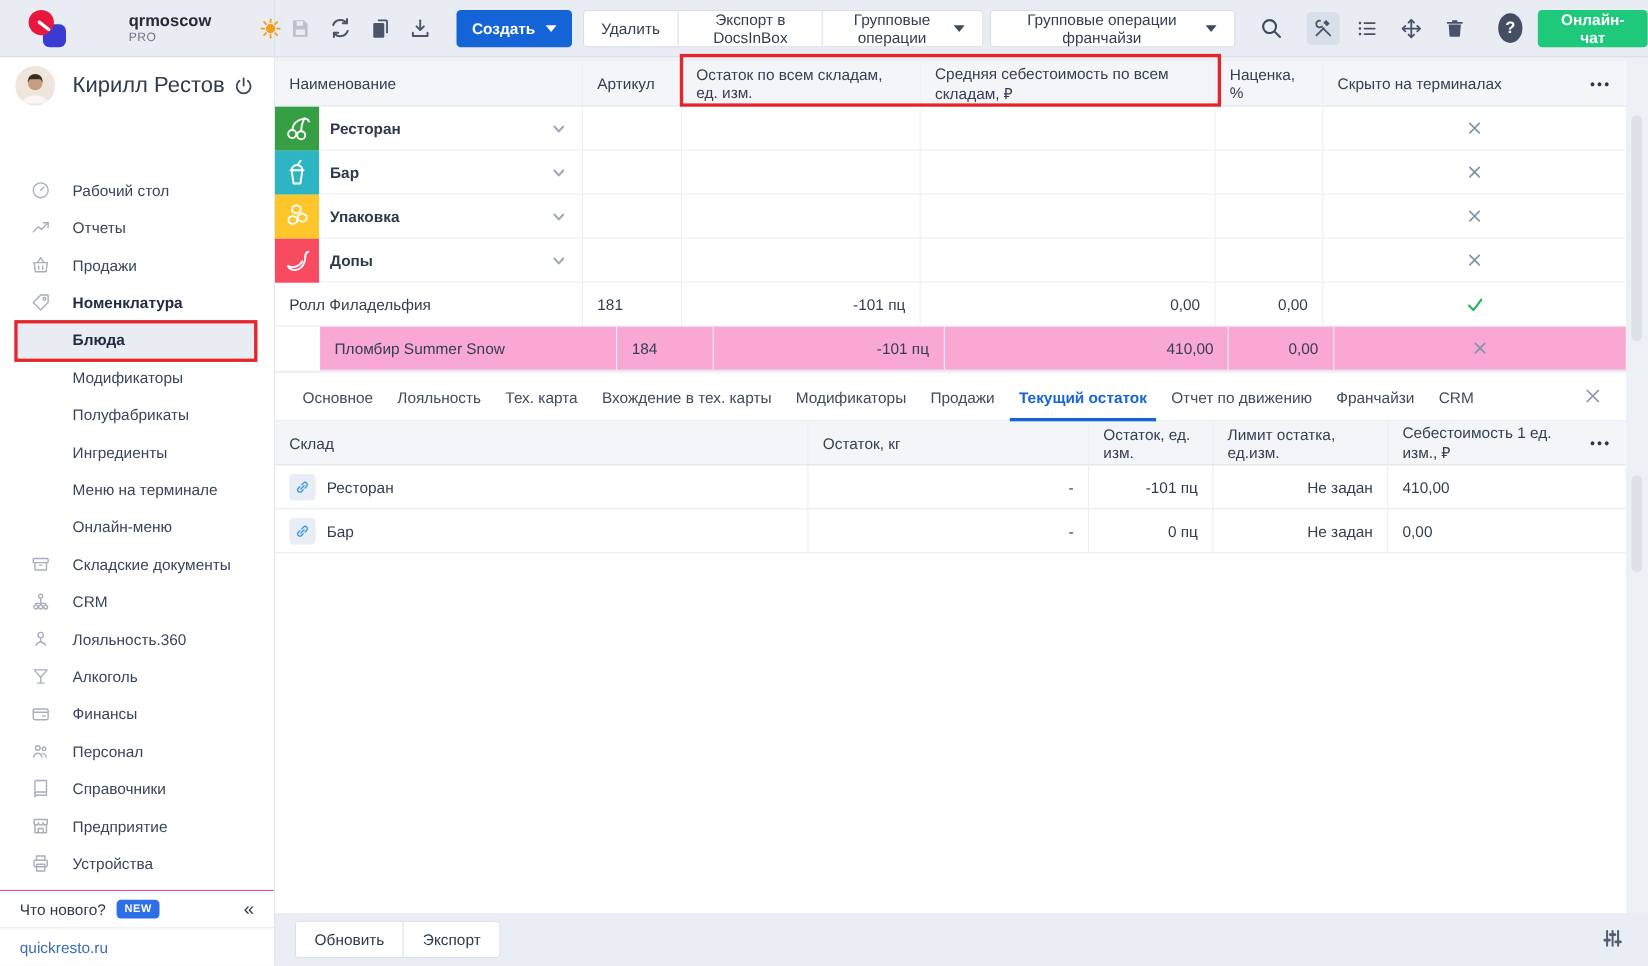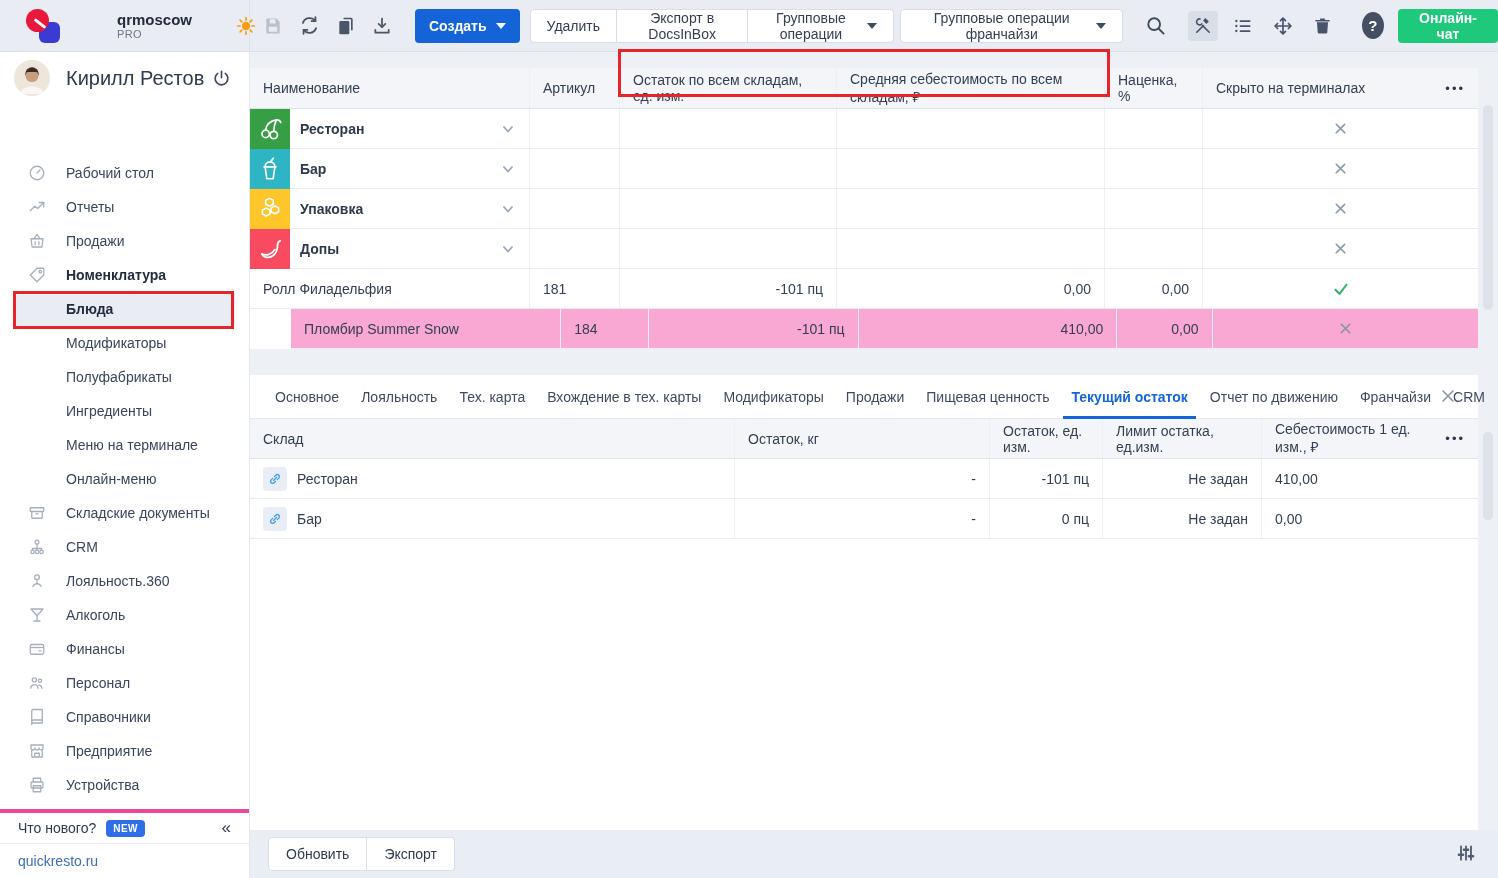--- a/index.html
+++ b/index.html
@@ -57,29 +57,29 @@
 
   .menu { position:absolute; top:104px; left:0; right:0; }
   .sb-item { height:34px; display:flex; align-items:center; padding-left:28px; font-size:14px; color:#39455c; cursor:pointer; }
   .sb-item .sb-ic { width:18px; height:18px; color:#a7aebc; margin-right:20px; flex:none; display:flex; align-items:center; justify-content:center; }
   .sb-item.bold { font-weight:700; color:#222c40; }
   .sb-sub { height:34px; display:flex; align-items:center; padding-left:66px; font-size:14px; color:#39455c; cursor:pointer; }
   .sb-sub.selected { background:#e9ecf2; border-radius:3px; margin:0 14px; padding-left:52px; font-weight:700; color:#222c40; }
   .inf-glyph { font-size:15px; line-height:1; color:#a7aebc; }
 
   .sb-bottom { position:absolute; left:0; right:0; bottom:0; background:#fff; }
-  .sb-whatsnew { height:34px; display:flex; align-items:center; padding:0 18px; border-top:4px solid #ec4899; font-size:14px; color:#2e3a4d; }
+  .sb-whatsnew { height:34px; display:flex; align-items:center; padding:0 18px; border-top:1px solid #ec4899; font-size:14px; color:#2e3a4d; }
   .badge-new { margin-left:10px; background:#2e6fe8; color:#fff; font-size:10px; font-weight:700; padding:3px 7px; border-radius:4px; letter-spacing:.5px; }
   .collapse { margin-left:auto; font-size:17px; color:#2e3a4d; cursor:pointer; }
   .sb-site { height:35px; display:flex; align-items:center; padding:0 18px; border-top:1px solid #e8ebf1; }
   .sb-site a { font-size:14px; color:#3e6cb5; text-decoration:none; }
 
   
   .main { position:absolute; left:250px; top:52px; width:1248px; height:826px; background:#edf0f5; }
-  .grid { position:absolute; left:0; top:16px; width:1228px; background:#fff; }
+  .grid { position:absolute; left:0; top:4px; width:1228px; background:#fff; }
   .g-h { display:flex; height:41px; background:#f3f5f9; border-bottom:1px solid #dfe3ea; }
   .g-hc { font-size:13.5px; color:#3f4a5e; display:flex; align-items:center; }
   .g-r { display:flex; height:40px; background:#fff; border-bottom:1px solid #e9ecf1; }
   .g-r.selected { background:#f9a8d4;margin-left:41px; }
   .gc { border-right:1px solid #edeff4; display:flex; align-items:center; padding:0 13px; font-size:14px; color:#333e52; }
   .gc:last-child { border-right:none; }
   .c-name { width:280px; }
   .c-sku  { width:90px; }
   .c-stock{ width:217px; justify-content:flex-end; }
   .c-cost { width:268px; justify-content:flex-end; }
@@ -89,21 +89,21 @@
   .g-r .c-hidden { justify-content:center; }
   .more { color:#2b3750; font-size:13px; letter-spacing:2px; cursor:pointer; }
   .cat-cell { padding:0; }
   .cat-ic { width:40px; height:40px; flex:none; display:flex; align-items:center; justify-content:center; color:#fff; }
   .cat-green { background:#369f43; } .cat-teal { background:#2db5c4; }
   .cat-yellow{ background:#ffc62b; } .cat-red { background:#f94b60; }
   .cat-name { margin-left:10px; font-weight:700; color:#2e3a4d; }
   .chev { margin-left:auto; margin-right:14px; display:flex; color:#9aa7b8; cursor:pointer; }
 
   
-  .detail { position:absolute; left:0; top:287px; width:1228px; height:491px; background:#fff;margin-top:36px; }
+  .detail { position:absolute; left:0; top:287px; width:1228px; height:491px; background:#fff; }
   .tabs { height:44px; display:flex; align-items:center; padding:0 25px; gap:22px; border-bottom:1px solid #e6eaef; position:relative; }
   .tab { height:44px; display:flex; align-items:center; font-size:14px; color:#3f4a5e; cursor:pointer; position:relative; white-space:nowrap; }
   .tab.active { color:#1565d8; font-weight:700; }
   .tab.active::after { content:""; position:absolute; left:-8px; right:-8px; bottom:0; height:3px; background:#1565d8; }
   .tabs-close { position:absolute; right:20px; top:11px; color:#8a93a5; cursor:pointer; display:flex; }
 
   .d-h { display:flex; height:40px; background:#f3f5f9; border-bottom:1px solid #dfe3ea; }
   .d-hc { font-size:13.5px; color:#3f4a5e; display:flex; align-items:center; }
   .d-r { display:flex; height:40px; border-bottom:1px solid #e9ecf1; }
   .dc { border-right:1px solid #edeff4; display:flex; align-items:center; padding:0 13px; font-size:14px; color:#333e52; }
@@ -668,23 +668,20 @@
           </div>
         <div class="tab">
             <span>Вхождение в тех. карты</span>
           </div>
         <div class="tab">
             <span>Модификаторы</span>
           </div>
         <div class="tab">
             <span>Продажи</span>
           </div>
-        <div class="tab">
-            <span>Пищевая ценность</span>
-          </div>
         <div class="tab active">
             <span>Текущий остаток</span>
           </div>
         <div class="tab">
             <span>Отчет по движению</span>
           </div>
         <div class="tab">
             <span>Франчайзи</span>
           </div>
         <div class="tab">

